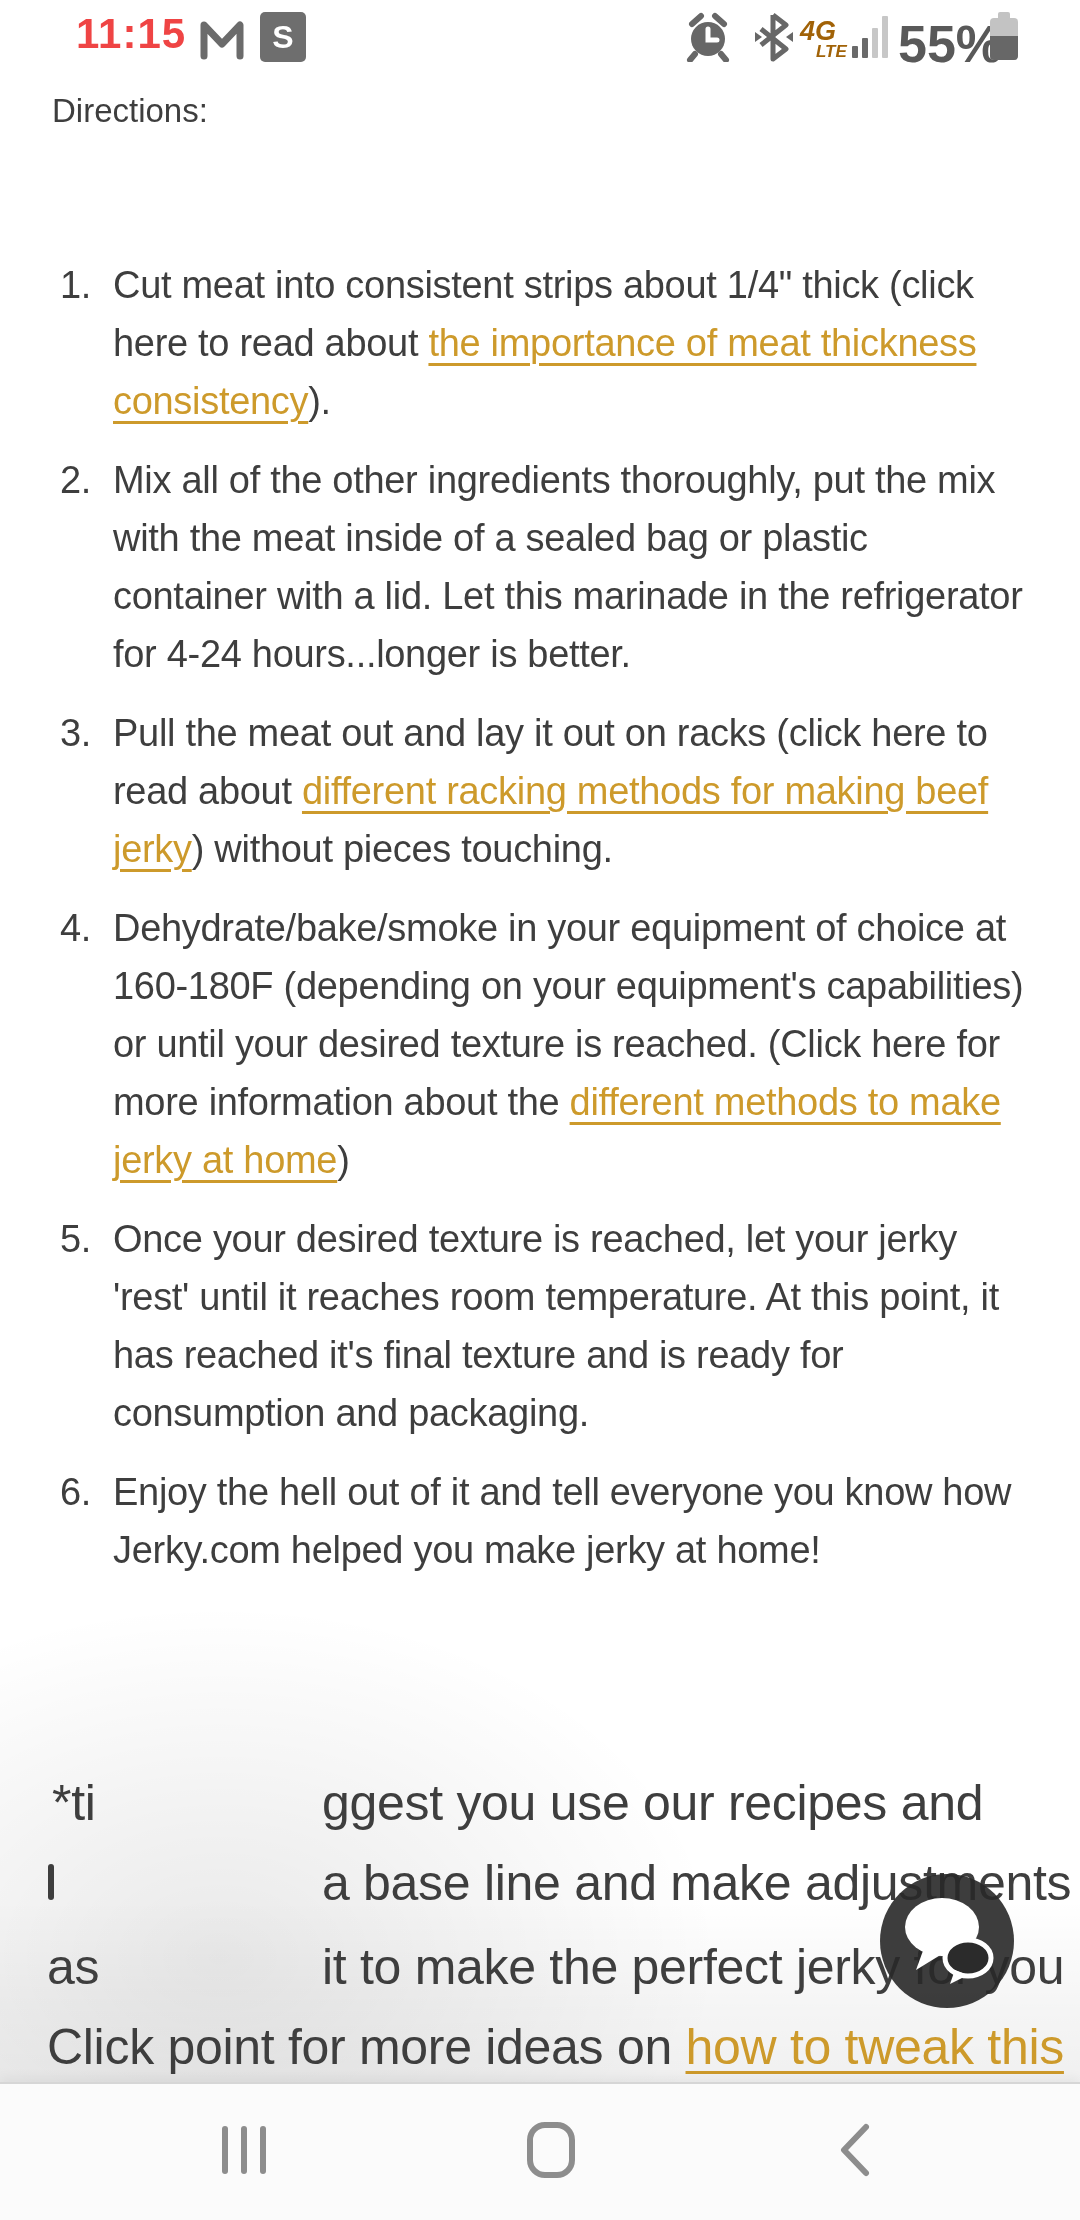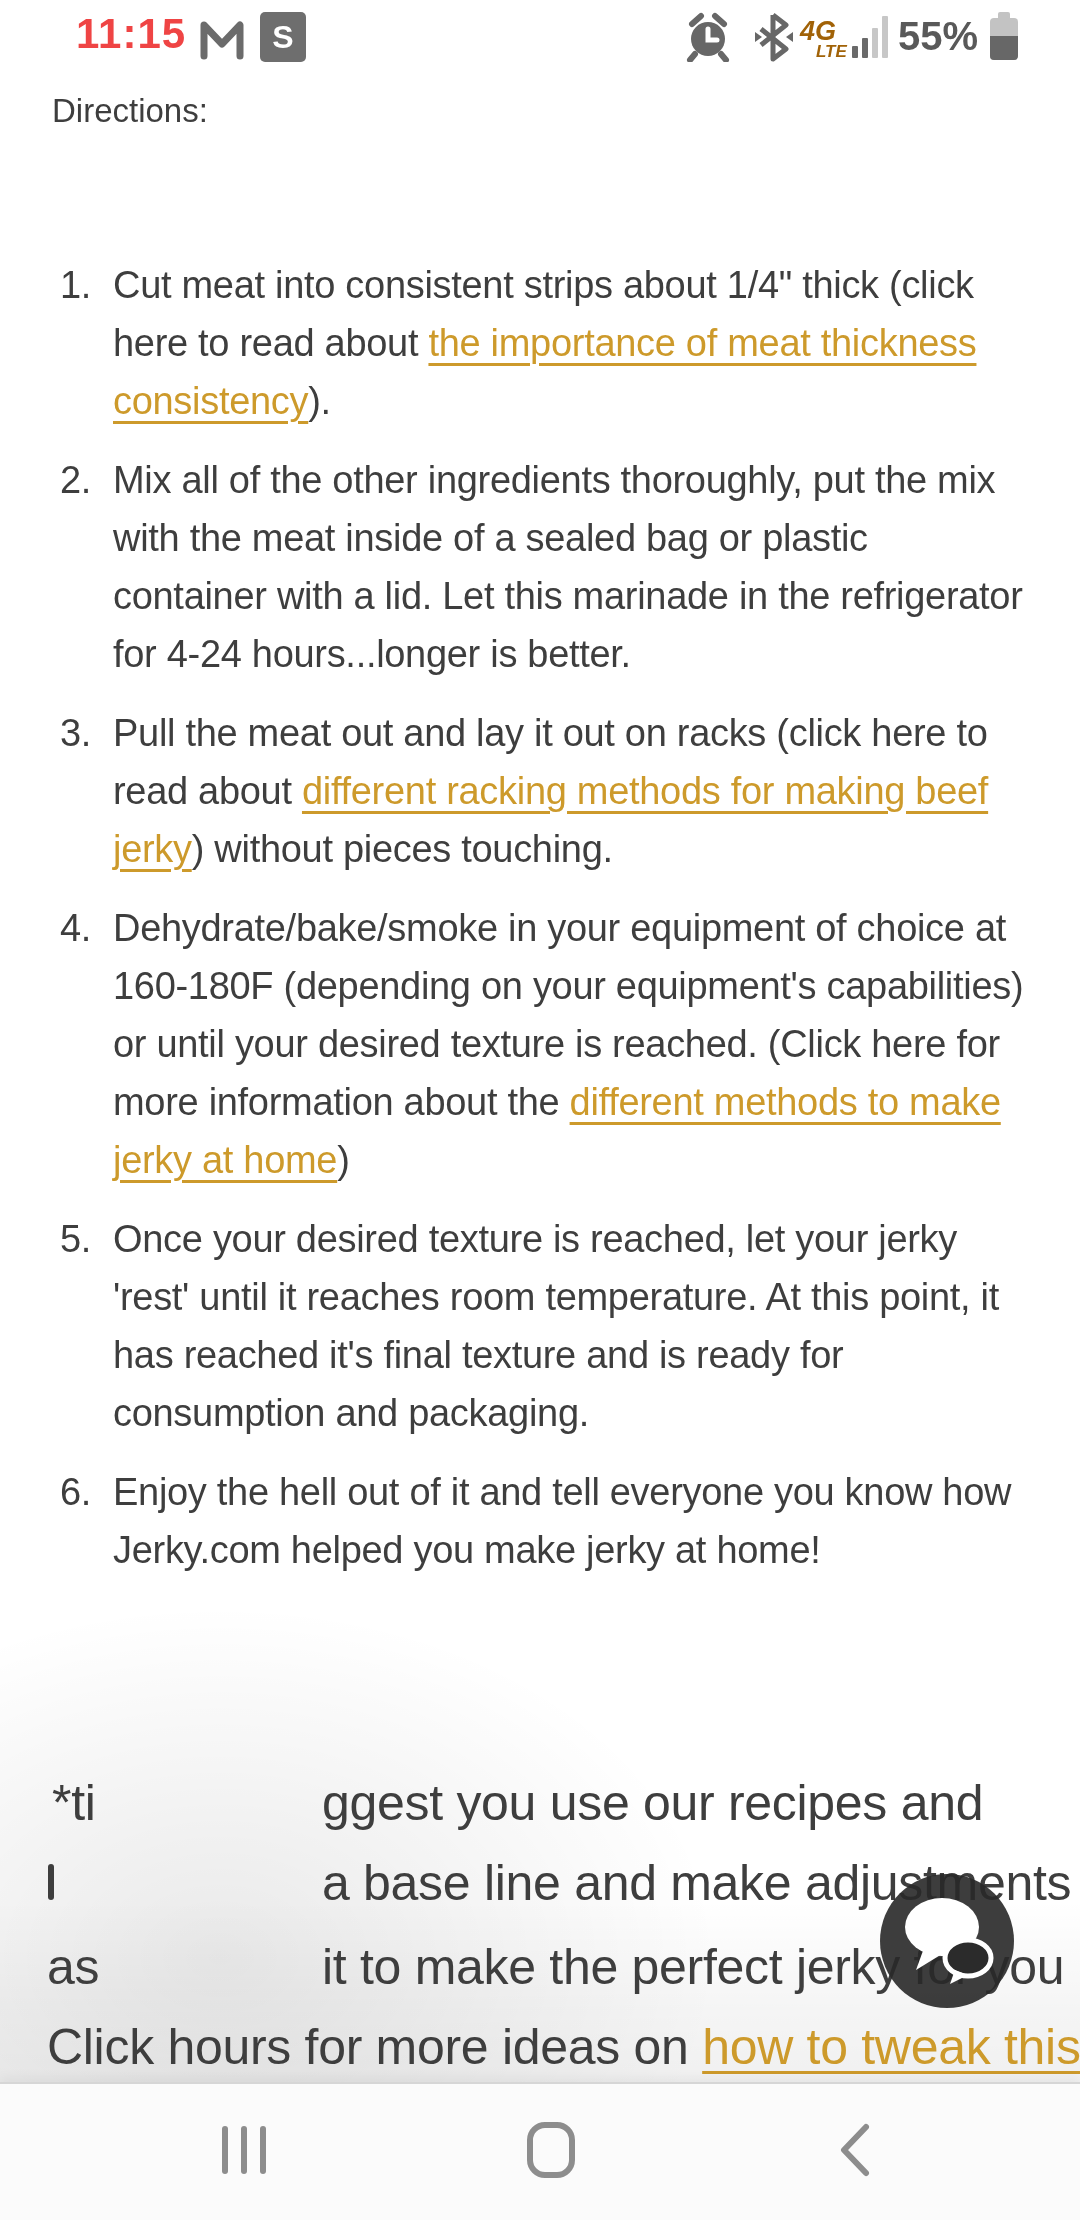--- a/index.html
+++ b/index.html
@@ -17,21 +17,21 @@
   .sb-bt{position:absolute;left:754px;top:12px;}
   .sb-4g{position:absolute;left:800px;top:18px;color:#a16207;font-style:italic;font-weight:bold;line-height:1;width:56px;}
   .sb-4g .g4{font-size:27px;display:block;}
   .sb-4g .lte{font-size:17px;display:block;margin-left:16px;margin-top:-2px;letter-spacing:0;}
   .sb-signal{position:absolute;left:852px;top:16px;width:38px;height:42px;}
   .sb-signal i{position:absolute;bottom:0;width:6px;border-radius:1px;display:block;}
   .sb-signal i:nth-child(1){left:0;height:12px;background:#6a6a6a;}
   .sb-signal i:nth-child(2){left:10px;height:20px;background:#6a6a6a;}
   .sb-signal i:nth-child(3){left:20px;height:30px;background:#c7c7c7;}
   .sb-signal i:nth-child(4){left:30px;height:42px;background:#c7c7c7;}
-  .sb-batt-text{position:absolute;left:898px;top:14px;font-size:40px;font-weight:600;color:#595959;}
+  .sb-batt-text{position:absolute;left:898px;top:14px;font-size:52px;font-weight:600;color:#595959;}
   .sb-batt{position:absolute;left:990px;top:12px;width:28px;height:48px;}
   .sb-batt .nub{position:absolute;left:8px;top:0;width:12px;height:6px;background:#c3c3c3;border-radius:2px 2px 0 0;}
   .sb-batt .body{position:absolute;left:0;top:6px;width:28px;height:42px;border-radius:4px;overflow:hidden;background:#c3c3c3;}
   .sb-batt .fill{position:absolute;left:0;bottom:0;width:28px;height:24px;background:#676767;}
   
   .heading{position:absolute;left:52px;top:92px;font-size:33px;color:var(--text,#3e3e3e);}
   .dir-list{position:absolute;left:113px;top:256px;width:915px;font-size:38px;line-height:58px;letter-spacing:-0.3px;}
   .dir-item{position:relative;margin-bottom:21px;}
   .dir-num{position:absolute;left:-53px;top:0;}
   .inline-link{color:var(--link,#cd9a2b);text-decoration:underline;text-decoration-thickness:3px;text-underline-offset:7px;text-decoration-color:var(--link,#cd9a2b);cursor:pointer;}
@@ -120,21 +120,21 @@
   <div class="wash-radial"></div>
   <div class="wash-bottom"></div>
 
   <div class="tipfrag" style="left:52px;top:1779px;">*ti</div>
   <div class="tipfrag" style="left:322px;top:1779px;">ggest you use our recipes and</div>
   <div class="frag-bar"></div>
   <div class="tipfrag" style="left:322px;top:1859px;">a base line and make adjustments</div>
   <div class="tipfrag" style="left:47px;top:1943px;">as</div>
   <div class="tipfrag" style="left:322px;top:1943px;">it to make the perfect jerky for you</div>
   <div class="tipfrag" style="left:47px;top:2023px;">
-    <span>Click hours for more ideas on </span><span class="inline-link">how to tweak this</span>
+    <span>Click point for more ideas on </span><span class="inline-link">how to tweak this</span>
   </div>
 
 
   <div class="chat">
     <svg width="134" height="134" viewBox="0 0 134 134">
       <ellipse cx="62" cy="53" rx="37" ry="29" fill="#ffffff"></ellipse>
       <path d="M44 74 L36 96 L62 80 Z" fill="#ffffff"></path>
       <ellipse cx="88" cy="84" rx="23" ry="18" fill="#2b2b2b" stroke="#ffffff" stroke-width="5"></ellipse>
       <path d="M75 96 L70 110 L88 101 Z" fill="#ffffff"></path>
     </svg>

